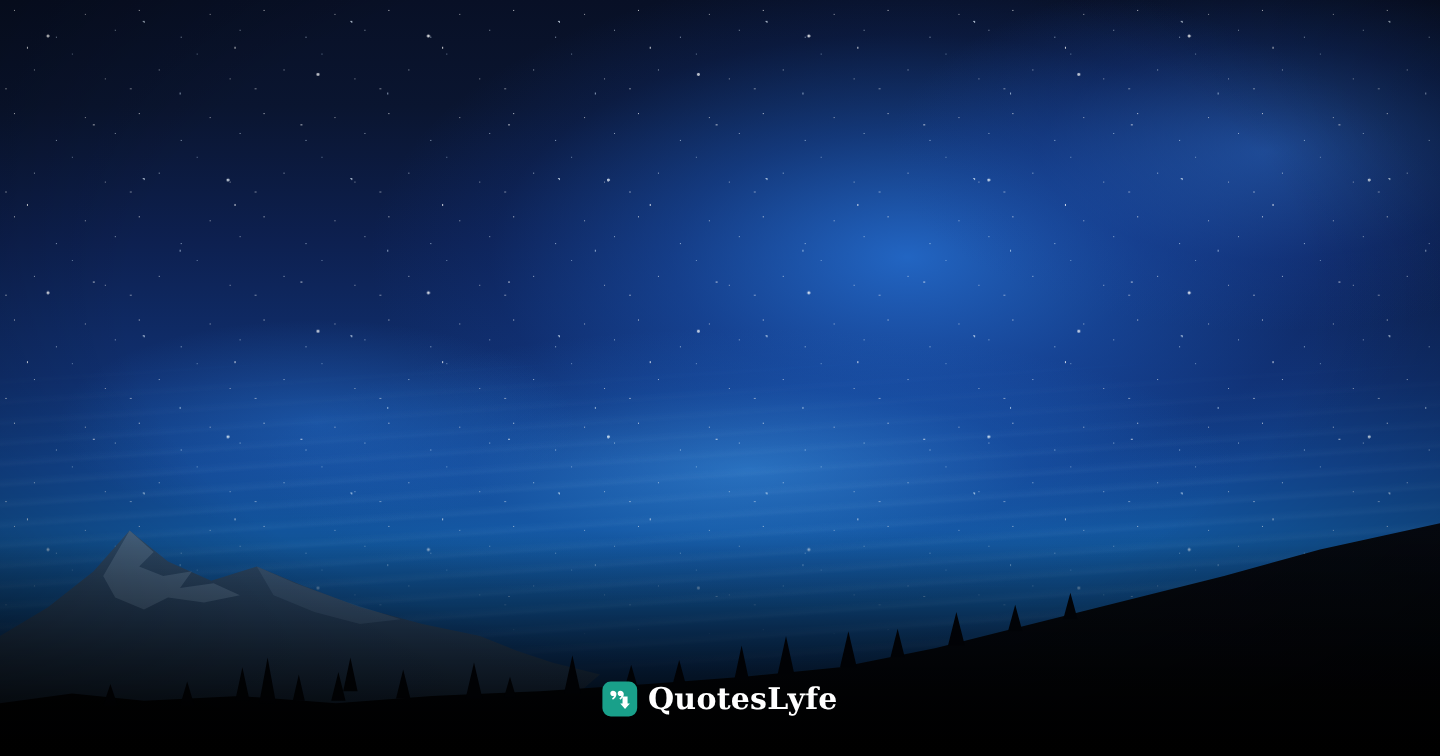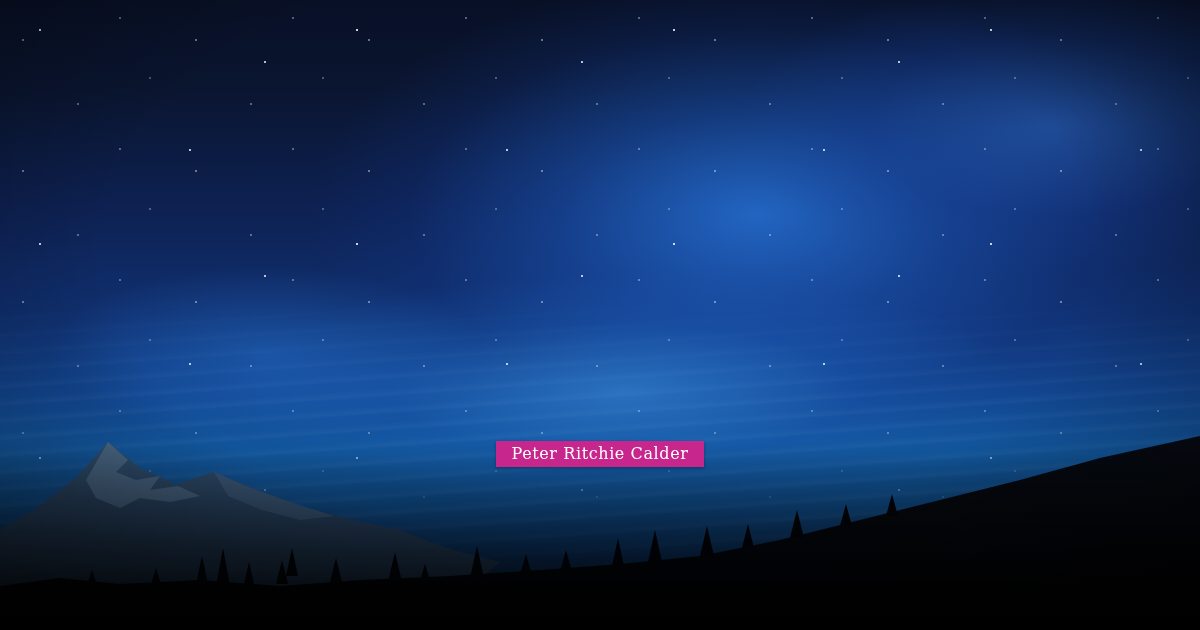--- a/index.html
+++ b/index.html
@@ -264,18 +264,33 @@
         <path d="M286,196 L292,168 L298,196 Z"></path>
         <path d="M150,208 L156,188 L162,208 Z"></path>
         <path d="M86,208 L92,190 L98,208 Z"></path>
       </g>
     </svg>
   </div>
 
   <div class="layer vignette"></div>
 
 
-  <div class="author-wrap">
-    <span class="author-badge">Peter Ritchie Calder</span>
+
+  <div class="brand">
+    <span class="brand-mark">
+      <svg width="21" height="21" viewBox="0 0 24 24" xmlns="http://www.w3.org/2000/svg">
+        <path d="M3.2 2.2 H20.8 A1.6 1.6 0 0 1 22.4 3.8 V14.6 A1.6 1.6 0 0 1 20.8 16.2
+                 H16.6 L16.6 22.4 L12.2 16.2 H3.2 A1.6 1.6 0 0 1 1.6 14.6 V3.8
+                 A1.6 1.6 0 0 1 3.2 2.2 Z" fill="#ffffff" opacity="0"></path>
+        <path d="M5.4 4.2 C4.0 4.2 3.0 5.3 3.0 6.7 C3.0 8.1 4.0 9.2 5.4 9.2
+                 C5.9 9.2 6.2 9.1 6.5 8.9 C6.3 10.0 5.6 10.8 4.6 11.3
+                 L5.4 12.6 C7.6 11.6 8.8 9.8 8.8 7.3 C8.8 5.4 7.4 4.2 5.4 4.2 Z" fill="#ffffff"></path>
+        <path d="M12.4 4.2 C11.0 4.2 10.0 5.3 10.0 6.7 C10.0 8.1 11.0 9.2 12.4 9.2
+                 C12.9 9.2 13.2 9.1 13.5 8.9 C13.3 10.0 12.6 10.8 11.6 11.3
+                 L12.4 12.6 C14.6 11.6 15.8 9.8 15.8 7.3 C15.8 5.4 14.4 4.2 12.4 4.2 Z" fill="#ffffff"></path>
+        <path d="M14.6 9.6 L19.4 9.6 L19.4 16.2 L21.6 16.2 L17.0 21.6 L12.4 16.2
+                 L14.6 16.2 Z" fill="#ffffff"></path>
+      </svg>
+    </span>
+    <span class="brand-name">QuotesLyfe</span>
   </div>
 
-
 </div>
 
 </body></html>

